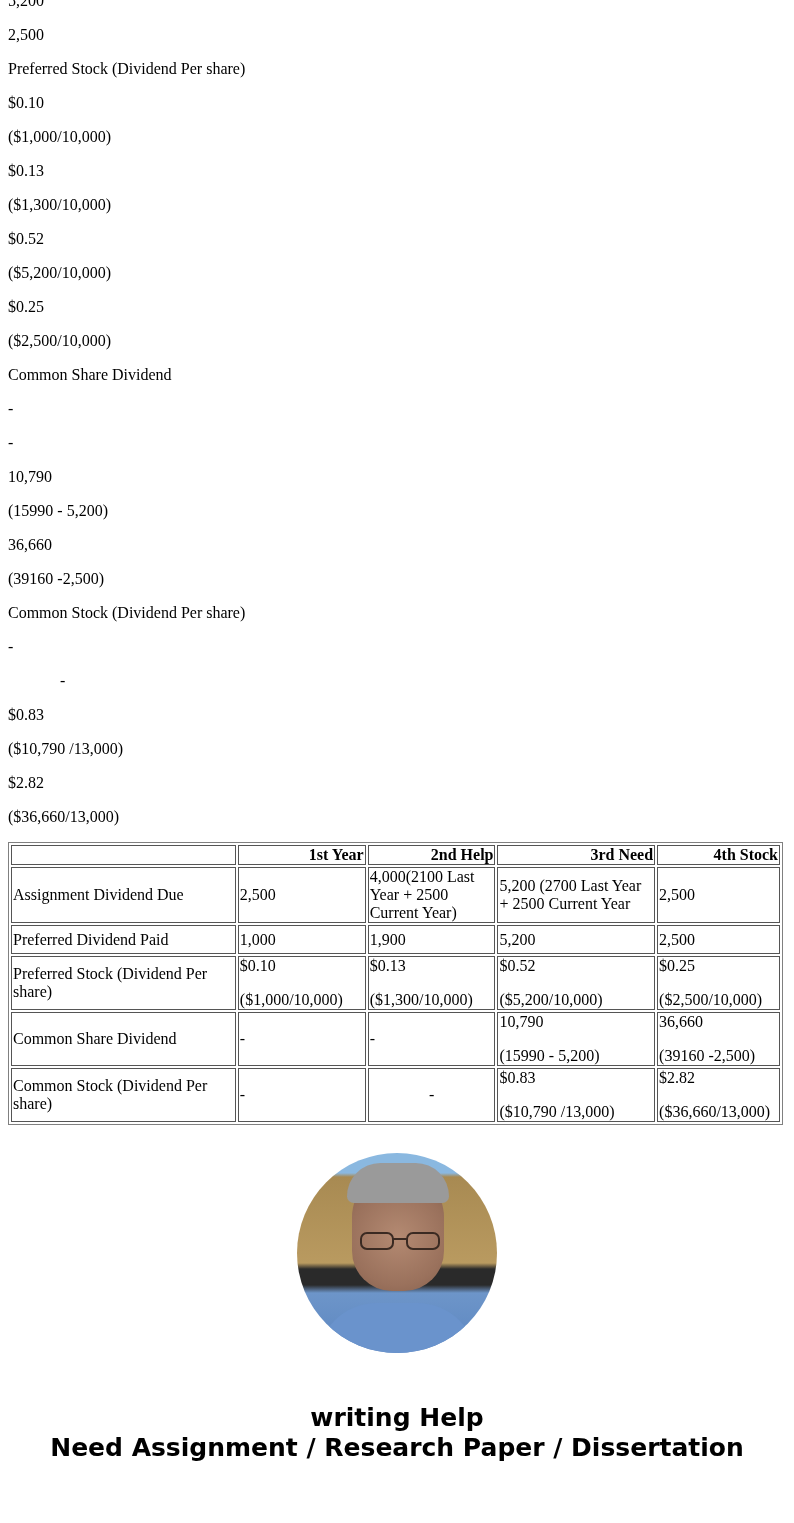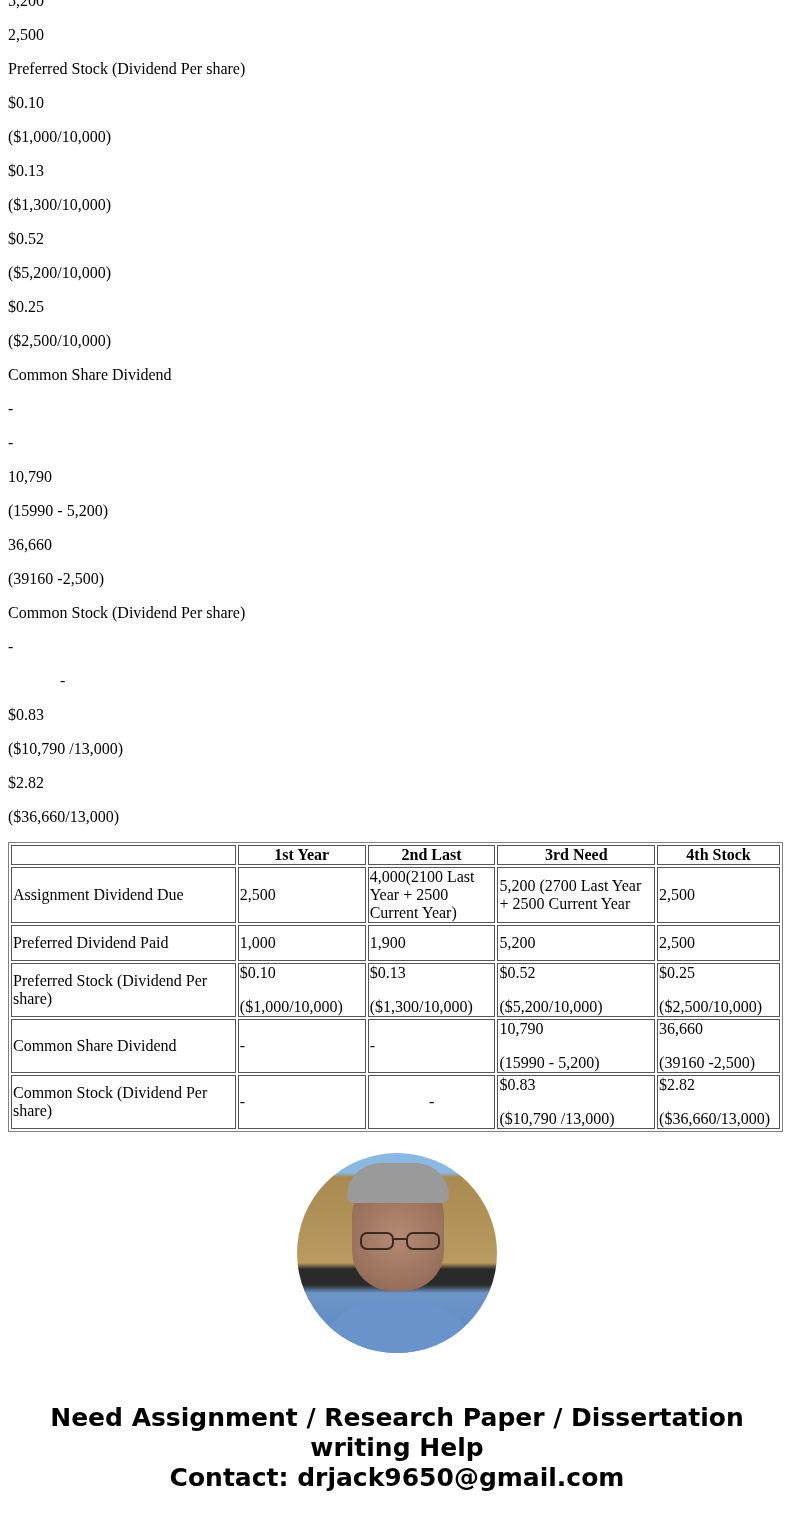--- a/index.html
+++ b/index.html
@@ -26,21 +26,21 @@
     }
     table.divtable td {
       border: 1px solid #555;
       padding: 0 1px;
       vertical-align: middle;
       line-height: 18px;
     }
     table.divtable th {
       border: 1px solid #555;
       padding: 0 1px;
-      text-align: center;
+      text-align: right;
       font-weight: bold;
       line-height: 18px;
       height: 18px;
     }
     td.top { vertical-align: top; }
     td.center { text-align: center; }
     .cellline { display: block; }
     .gap { display: block; height: 16px; }
 
     .avatar {
@@ -114,32 +114,32 @@
     <col style="width:226px">
       <col style="width:128px">
       <col style="width:128px">
       <col style="width:158px">
       <col style="width:123px">
   </colgroup>
   <tbody>
       <tr>
     <th></th>
     <th>1st Year</th>
-    <th>2nd Last</th>
+    <th>2nd Help</th>
     <th>3rd Need</th>
     <th>4th Stock</th>
   </tr>
   <tr style="height:56px">
     <td>Assignment Dividend Due</td>
     <td>2,500</td>
     <td>4,000(2100 Last Year + 2500 Current Year)</td>
     <td>5,200 (2700 Last Year + 2500 Current Year</td>
     <td>2,500</td>
   </tr>
-  <tr style="height:36px">
+  <tr style="height:29px">
     <td>Preferred Dividend Paid</td>
     <td>1,000</td>
     <td>1,900</td>
     <td>5,200</td>
     <td>2,500</td>
   </tr>
   <tr style="height:52px">
     <td>Preferred Stock (Dividend Per share)</td>
     <td class="top">
       <span class="cellline">$0.10</span>
@@ -200,16 +200,15 @@
   <div class="face"></div>
   <div class="hair"></div>
   <svg class="glasses" viewBox="0 0 82 20">
     <rect x="2" y="2" width="32" height="16" rx="6" fill="none" stroke="#3a2a22" stroke-width="2"></rect>
     <rect x="48" y="2" width="32" height="16" rx="6" fill="none" stroke="#3a2a22" stroke-width="2"></rect>
     <line x1="34" y1="8" x2="48" y2="8" stroke="#3a2a22" stroke-width="2"></line>
   </svg>
 </div>
 
 <div class="cta">
+  <span>writing Help</span>
   <span>Need Assignment / Research Paper / Dissertation</span>
-  <span>writing Help</span>
-  <span>Contact: drjack9650@gmail.com</span>
 </div>
 
 </body></html>

